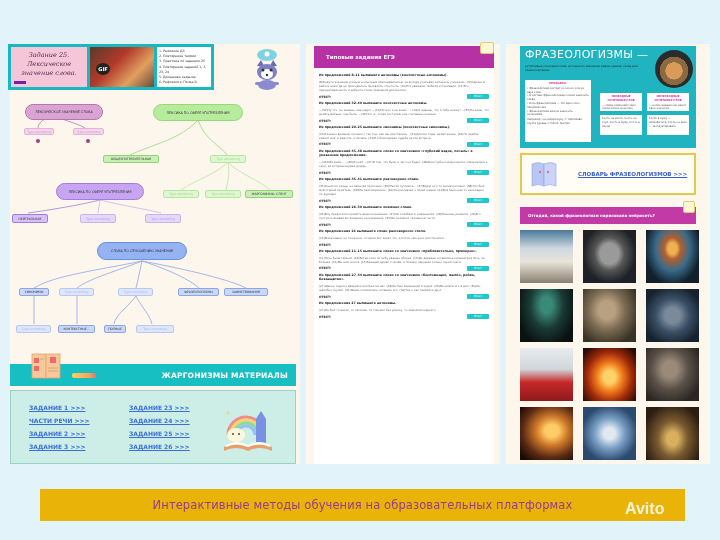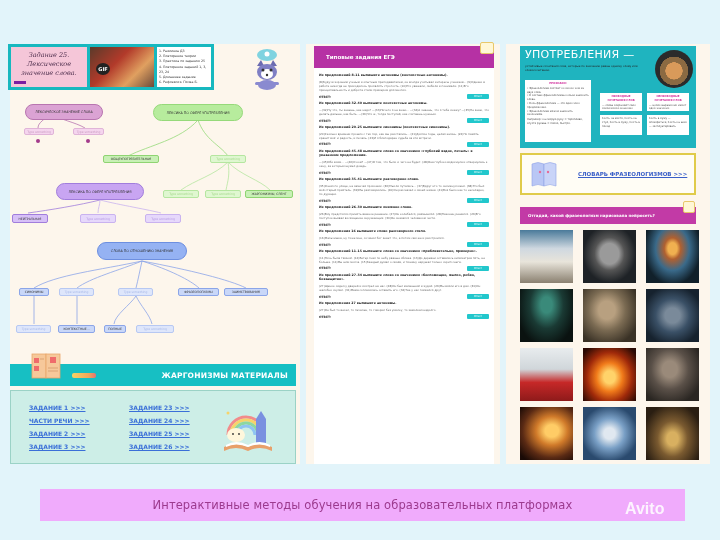--- a/index.html
+++ b/index.html
@@ -56,21 +56,21 @@
 #catimg{left:655px;top:50px;width:38px;height:38px;border-radius:50%;background:radial-gradient(circle at 50% 55%,#d99a5a 0 30%,#8b6a42 31% 50%,#2b2b2b 51%)}
 .card{position:absolute;background:#fff;padding:2px;font-size:2.6px;color:#444;line-height:3.8px}
 .card .h{color:#d1359e;font-weight:bold;text-align:center;margin-bottom:1px}
 #dict{left:520px;top:153px;width:176px;height:42px;background:#fffdf5;border:2px solid #e0cb4a}
 #dictbook{left:530px;top:158px;width:28px;height:30px}
 #dictlink{left:578px;top:171px;font-size:5.5px;font-weight:bold;color:#3a5fc8;text-decoration:underline}
 #guess{left:520px;top:207px;width:176px;height:17px;background:#c23aa6;color:#fff;font-size:4px;font-weight:bold;display:flex;align-items:center;padding-left:8px}
 #guessicon{left:683px;top:201px;width:12px;height:12px;background:#fff7d6;border:1px solid #e8c86a;border-radius:2px}
 .img{position:absolute;width:53px;height:53px}
 
-#foot{left:40px;top:489px;width:645px;height:32px;background:#f0abfc;color:#9c3a8e;font-size:11.5px;display:flex;align-items:center;justify-content:center;letter-spacing:.1px}
+#foot{left:40px;top:489px;width:645px;height:32px;background:#eab308;color:#9c3a8e;font-size:11.5px;display:flex;align-items:center;justify-content:center;letter-spacing:.1px}
 #avito{left:625px;top:500px;font-size:16px;color:rgba(255,255,255,.85);font-weight:bold;font-family:"Liberation Sans",sans-serif}
 </style>
 </head>
 <body>
 
 <div id="left" class="abs"></div>
 
 <div id="lefthdr" class="abs">
   <div class="t1">
     <span>Задание 25. Лексическое значение слова.</span>
@@ -281,21 +281,21 @@
     <div class="para">(27)Он был то весел, то печален, то говорил без умолку, то замолкал надолго.</div>
     <div class="ansrow">
         <span class="anslbl">ОТВЕТ:</span>
         <span class="ansbtn">Ответ</span>
       </div>
   </div>
 </div>
 
 <div id="right" class="abs"></div>
 <div id="phraseo" class="abs"></div>
-<div id="phtitle" class="abs">УПОТРЕБЛЕНИЯ —</div>
+<div id="phtitle" class="abs">ФРАЗЕОЛОГИЗМЫ —</div>
 <div id="phsub" class="abs">устойчивые сочетания слов, которые по значению равны одному слову или словосочетанию</div>
 <div id="catimg" class="abs"></div>
 
 <div class="card" style="left:525px;top:80px;width:66px;height:62px">
   <div class="h">ПРИЗНАКИ:</div>
   <div>• <span>Фразеологизм состоит не менее чем из двух слов.</span></div>
   <div>• <span>В составе фразеологизма нельзя заменить слова.</span></div>
   <div>• <span>Весь фразеологизм — это один член предложения.</span></div>
   <div>• <span>Фразеологизм можно заменить синонимом.</span></div>
   <div style="margin-top:1px">Например: на скорую руку = торопливо, спустя рукава = плохо, быстро.</div>

